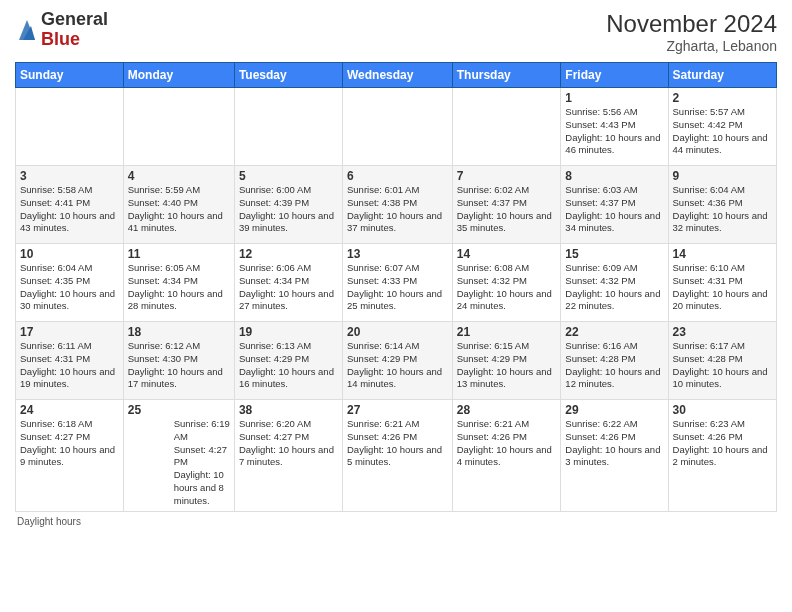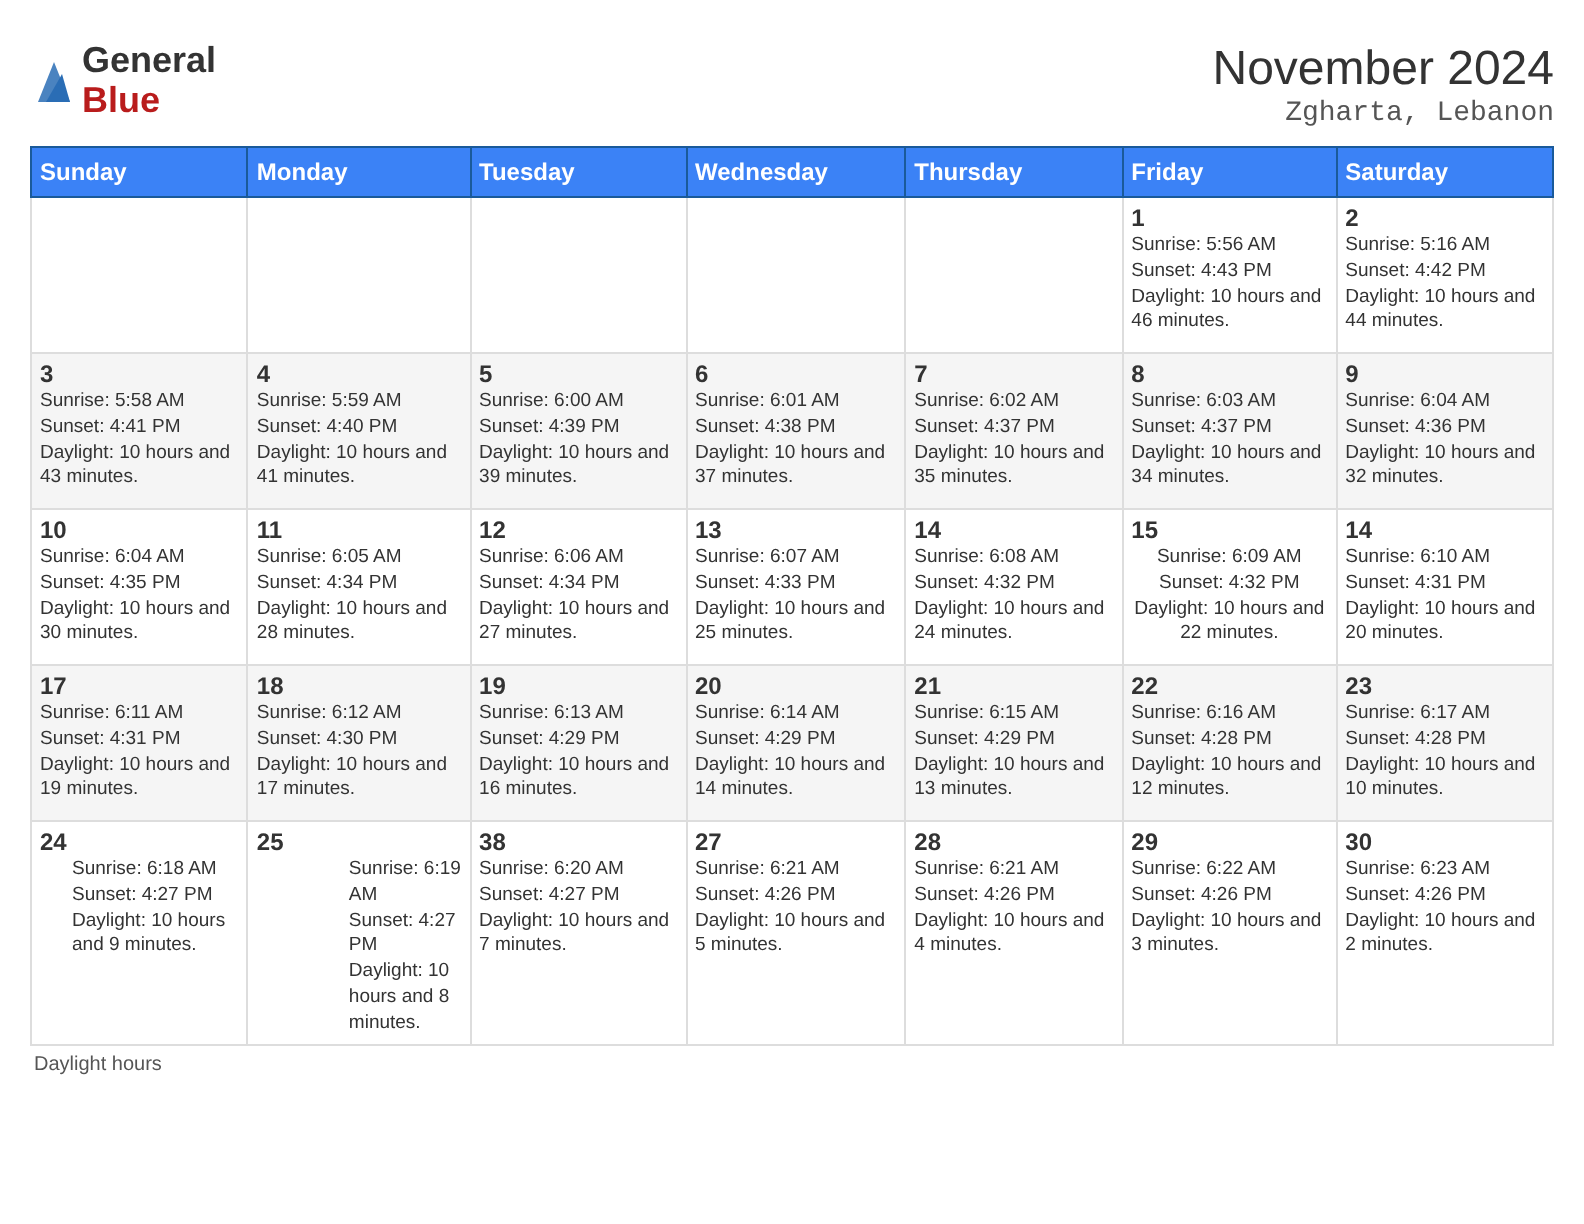--- a/index.html
+++ b/index.html
@@ -12,21 +12,20 @@
     }
     .container {
       width: 792px;
       padding: 10px 15px 5px 15px;
     }
     .header {
       display: flex;
       justify-content: space-between;
       align-items: flex-start;
       margin-bottom: 8px;
-      margin-top: 11px;
     }
     .logo {
       display: flex;
       align-items: center;
       gap: 4px;
     }
     .logo-text {
       display: flex;
       flex-direction: column;
       line-height: 1.1;
@@ -50,21 +49,20 @@
       text-align: right;
     }
     .month-title {
       font-size: 24px;
       color: #333;
       font-weight: normal;
     }
     .location {
       font-size: 14px;
       color: #555;
-      font-family: Liberation Mono, monospace;
     }
     .calendar {
       width: 100%;
       border-collapse: collapse;
       font-size: 10px;
     }
     .calendar th {
       background-color: #3b82f6;
       color: white;
       padding: 5px 4px;
@@ -147,21 +145,21 @@
           <td class="empty-cell"></td>
           <td class="empty-cell"></td>
           <td>
             <span class="day-number">1</span>
             <div class="day-info" style="white-space: pre-line;">Sunrise: 5:56 AM
 Sunset: 4:43 PM
 Daylight: 10 hours and 46 minutes.</div>
           </td>
           <td>
             <span class="day-number">2</span>
-            <div class="day-info" style="white-space: pre-line;">Sunrise: 5:16 AM
+            <div class="day-info" style="white-space: pre-line;">Sunrise: 5:57 AM
 Sunset: 4:42 PM
 Daylight: 10 hours and 44 minutes.</div>
           </td>
         </tr>
         <tr>
           <td>
             <span class="day-number">3</span>
             <div class="day-info" style="white-space: pre-line;">Sunrise: 5:58 AM
 Sunset: 4:41 PM
 Daylight: 10 hours and 43 minutes.</div>
@@ -229,21 +227,21 @@
 Daylight: 10 hours and 25 minutes.</div>
           </td>
           <td>
             <span class="day-number">14</span>
             <div class="day-info" style="white-space: pre-line;">Sunrise: 6:08 AM
 Sunset: 4:32 PM
 Daylight: 10 hours and 24 minutes.</div>
           </td>
           <td>
             <span class="day-number">15</span>
-            <div class="day-info" style="white-space: pre-line; text-align: center;">Sunrise: 6:09 AM
+            <div class="day-info" style="white-space: pre-line;">Sunrise: 6:09 AM
 Sunset: 4:32 PM
 Daylight: 10 hours and 22 minutes.</div>
           </td>
           <td>
             <span class="day-number">14</span>
             <div class="day-info" style="white-space: pre-line;">Sunrise: 6:10 AM
 Sunset: 4:31 PM
 Daylight: 10 hours and 20 minutes.</div>
           </td>
         </tr>
@@ -287,21 +285,21 @@
           <td>
             <span class="day-number">23</span>
             <div class="day-info" style="white-space: pre-line;">Sunrise: 6:17 AM
 Sunset: 4:28 PM
 Daylight: 10 hours and 10 minutes.</div>
           </td>
         </tr>
         <tr>
           <td>
             <span class="day-number">24</span>
-            <div class="day-info" style="white-space: pre-line; margin-left: 16px;">Sunrise: 6:18 AM
+            <div class="day-info" style="white-space: pre-line;">Sunrise: 6:18 AM
 Sunset: 4:27 PM
 Daylight: 10 hours and 9 minutes.</div>
           </td>
           <td>
             <span class="day-number">25</span>
             <div class="day-info" style="white-space: pre-line; margin-left: 46px;">Sunrise: 6:19 AM
 Sunset: 4:27 PM
 Daylight: 10 hours and 8 minutes.</div>
           </td>
           <td>

